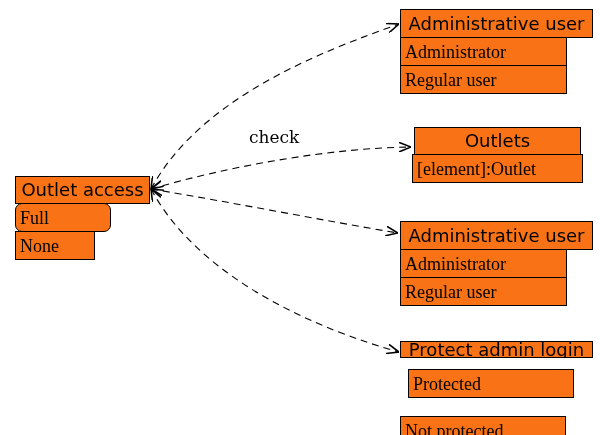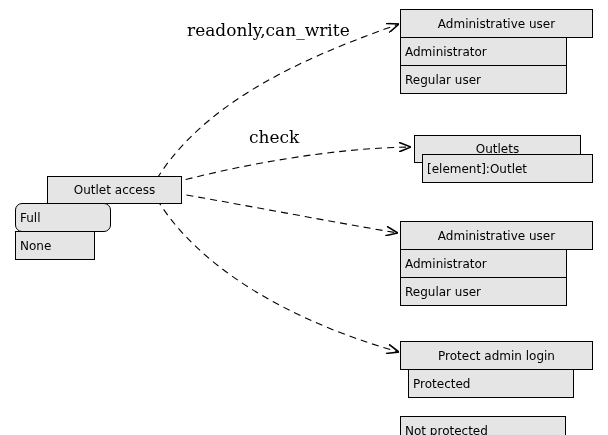--- a/index.html
+++ b/index.html
@@ -8,31 +8,31 @@
     width:608px;height:435px;
     background:#ffffff;
     font-family:"DejaVu Sans",sans-serif;
     color:#000;
     overflow:hidden;
   }
   #edge-layer{position:absolute;left:0;top:0;width:608px;height:435px;}
   .cell{
     position:absolute;
     box-sizing:border-box;
-    background:#e5e5e5;
+    background:#f97316;
     border:1px solid #000;
     display:flex;
     align-items:center;
-    font-size:12px;
+    font-size:18px;
     line-height:1;
     white-space:nowrap;
     overflow:hidden;
   }
   .cell.hdr{justify-content:center;padding:0 3px;}
-  .cell.row{justify-content:flex-start;padding:0 4px;}
+  .cell.row{justify-content:flex-start;padding:0 4px;font-family:Liberation Serif, serif;}
   .edge-label{
     position:absolute;
     font-family:"DejaVu Serif","Liberation Serif",serif;
     font-size:17px;
     line-height:1.1;
     white-space:nowrap;
     color:#000;
   }
 </style>
 </head>
@@ -48,45 +48,44 @@
       <marker id="vee-start" viewBox="0 0 10 8" refX="10" refY="4" markerWidth="11" markerHeight="9" orient="auto-start-reverse">
         <path d="M0,0 L10,4 L0,8" fill="none" stroke="#000" stroke-width="1.3"></path>
       </marker>
     </defs>
     <path d="M151,189 C200,98 320,52 399,24" fill="none" stroke="#000" stroke-width="1.1" stroke-dasharray="7,5" marker-start="url(#vee-start)" marker-end="url(#vee)"></path>
     <path d="M151,189 C230,166 330,148 411,147" fill="none" stroke="#000" stroke-width="1.1" stroke-dasharray="7,5" marker-start="url(#vee-start)" marker-end="url(#vee)"></path>
     <path d="M151,189 C230,202 320,220 398,233" fill="none" stroke="#000" stroke-width="1.1" stroke-dasharray="7,5" marker-start="url(#vee-start)" marker-end="url(#vee)"></path>
     <path d="M151,189 C200,280 320,330 399,352" fill="none" stroke="#000" stroke-width="1.1" stroke-dasharray="7,5" marker-start="url(#vee-start)" marker-end="url(#vee)"></path>
   </svg>
 
-  <div class="edge-label" style="left:187px;top:21px;">readonly,can_write</div>
   <div class="edge-label" style="left:249px;top:128px;">check</div>
 
   <div>
-    <div class="cell hdr" style="left:15px;top:176px;width:135px;height:28px;margin-left:32px;">Outlet access</div>
+    <div class="cell hdr" style="left:15px;top:176px;width:135px;height:28px;">Outlet access</div>
     <div class="cell row" style="left:15px;top:203px;width:96px;height:29px;border-radius:7px;">Full</div>
     <div class="cell row" style="left:15px;top:231px;width:80px;height:29px;">None</div>
   </div>
 
   <div>
     <div class="cell hdr" style="left:400px;top:9px;width:193px;height:29px;">Administrative user</div>
     <div class="cell row" style="left:400px;top:37px;width:167px;height:29px;">Administrator</div>
     <div class="cell row" style="left:400px;top:65px;width:167px;height:29px;">Regular user</div>
   </div>
 
   <div>
-    <div class="cell hdr" style="left:414px;top:135px;width:167px;height:28px;">Outlets</div>
-    <div class="cell row" style="left:412px;top:154px;width:171px;height:29px;margin-left:10px;">[element]:Outlet</div>
+    <div class="cell hdr" style="left:414px;top:127px;width:167px;height:28px;">Outlets</div>
+    <div class="cell row" style="left:412px;top:154px;width:171px;height:29px;">[element]:Outlet</div>
   </div>
 
   <div>
     <div class="cell hdr" style="left:400px;top:221px;width:193px;height:29px;">Administrative user</div>
     <div class="cell row" style="left:400px;top:249px;width:167px;height:29px;">Administrator</div>
     <div class="cell row" style="left:400px;top:277px;width:167px;height:29px;">Regular user</div>
   </div>
 
   <div>
-    <div class="cell hdr" style="left:400px;top:341px;width:193px;height:29px;">Protect admin login</div>
+    <div class="cell hdr" style="left:400px;top:341px;width:193px;height:17px;">Protect admin login</div>
     <div class="cell row" style="left:408px;top:369px;width:166px;height:29px;">Protected</div>
     <div class="cell row" style="left:400px;top:416px;width:166px;height:30px;">Not protected</div>
   </div>
 
 </div>
 
 </body></html>

